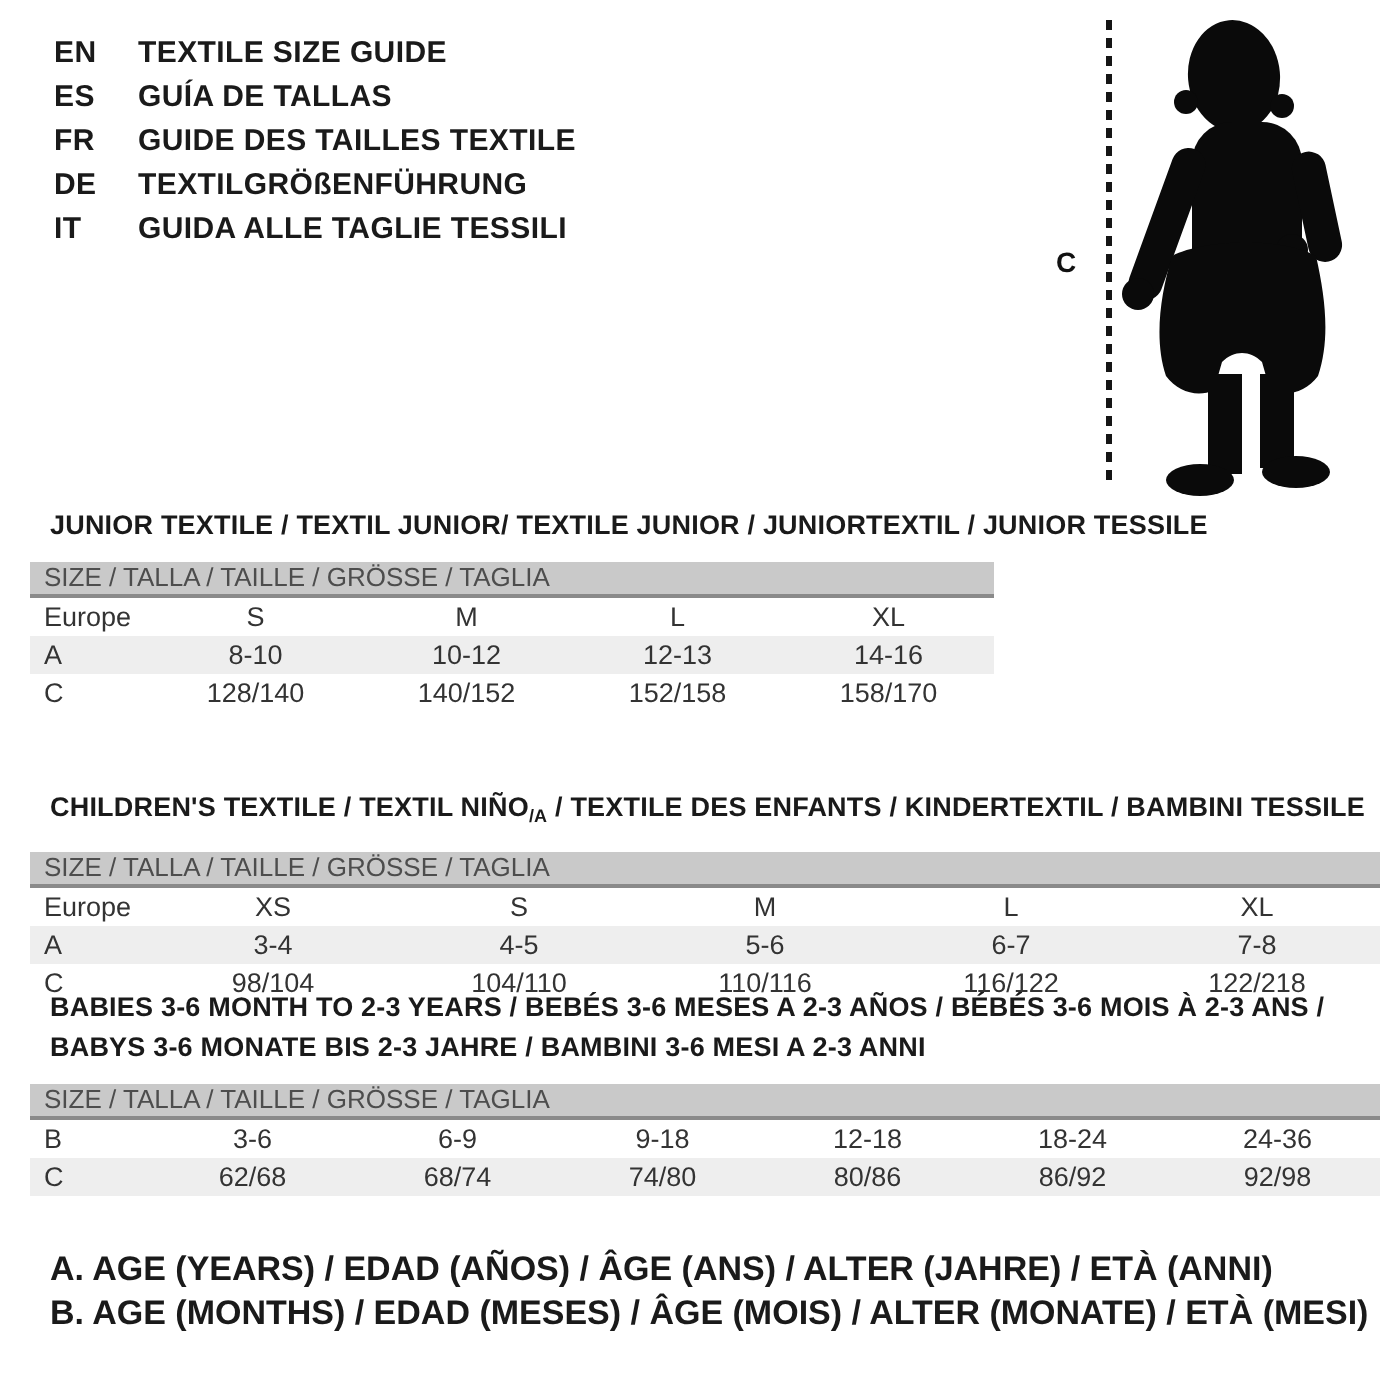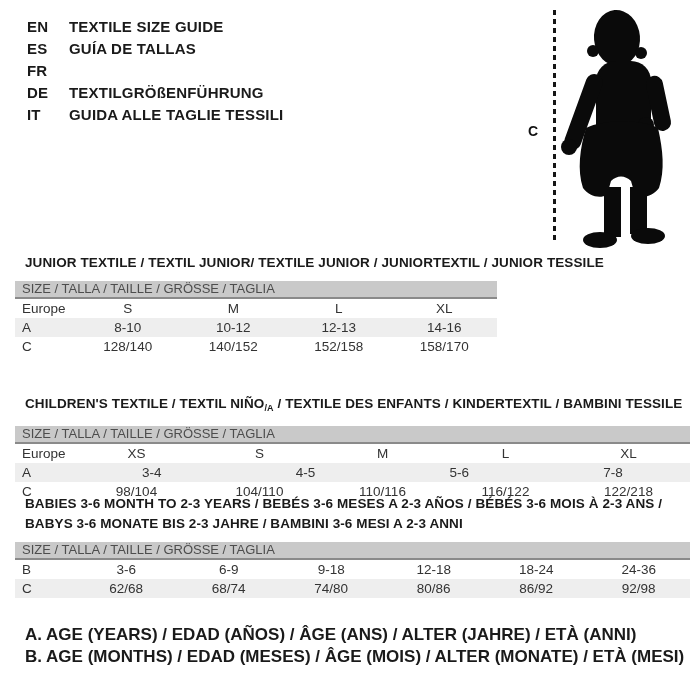--- a/index.html
+++ b/index.html
@@ -66,20 +66,21 @@
     <div class="lang-row">
       <span class="lang-code">EN</span>
       <span class="lang-title">TEXTILE SIZE GUIDE</span>
     </div>
     <div class="lang-row">
       <span class="lang-code">ES</span>
       <span class="lang-title">GUÍA DE TALLAS</span>
     </div>
     <div class="lang-row">
       <span class="lang-code">FR</span>
+      <span class="lang-title">GUIDE DES TAILLES TEXTILE</span>
     </div>
     <div class="lang-row">
       <span class="lang-code">DE</span>
       <span class="lang-title">TEXTILGRÖßENFÜHRUNG</span>
     </div>
     <div class="lang-row">
       <span class="lang-code">IT</span>
       <span class="lang-title">GUIDA ALLE TAGLIE TESSILI</span>
     </div>
   </div>
@@ -146,20 +147,21 @@
           <div class="tcell">S</div>
           <div class="tcell">M</div>
           <div class="tcell">L</div>
           <div class="tcell">XL</div>
         </div>
         <div class="trow shaded">
           <div class="tlabel">A</div>
           <div class="tcell">3-4</div>
           <div class="tcell">4-5</div>
           <div class="tcell">5-6</div>
+          <div class="tcell">6-7</div>
           <div class="tcell">7-8</div>
         </div>
         <div class="trow">
           <div class="tlabel">C</div>
           <div class="tcell">98/104</div>
           <div class="tcell">104/110</div>
           <div class="tcell">110/116</div>
           <div class="tcell">116/122</div>
           <div class="tcell">122/218</div>
         </div>

